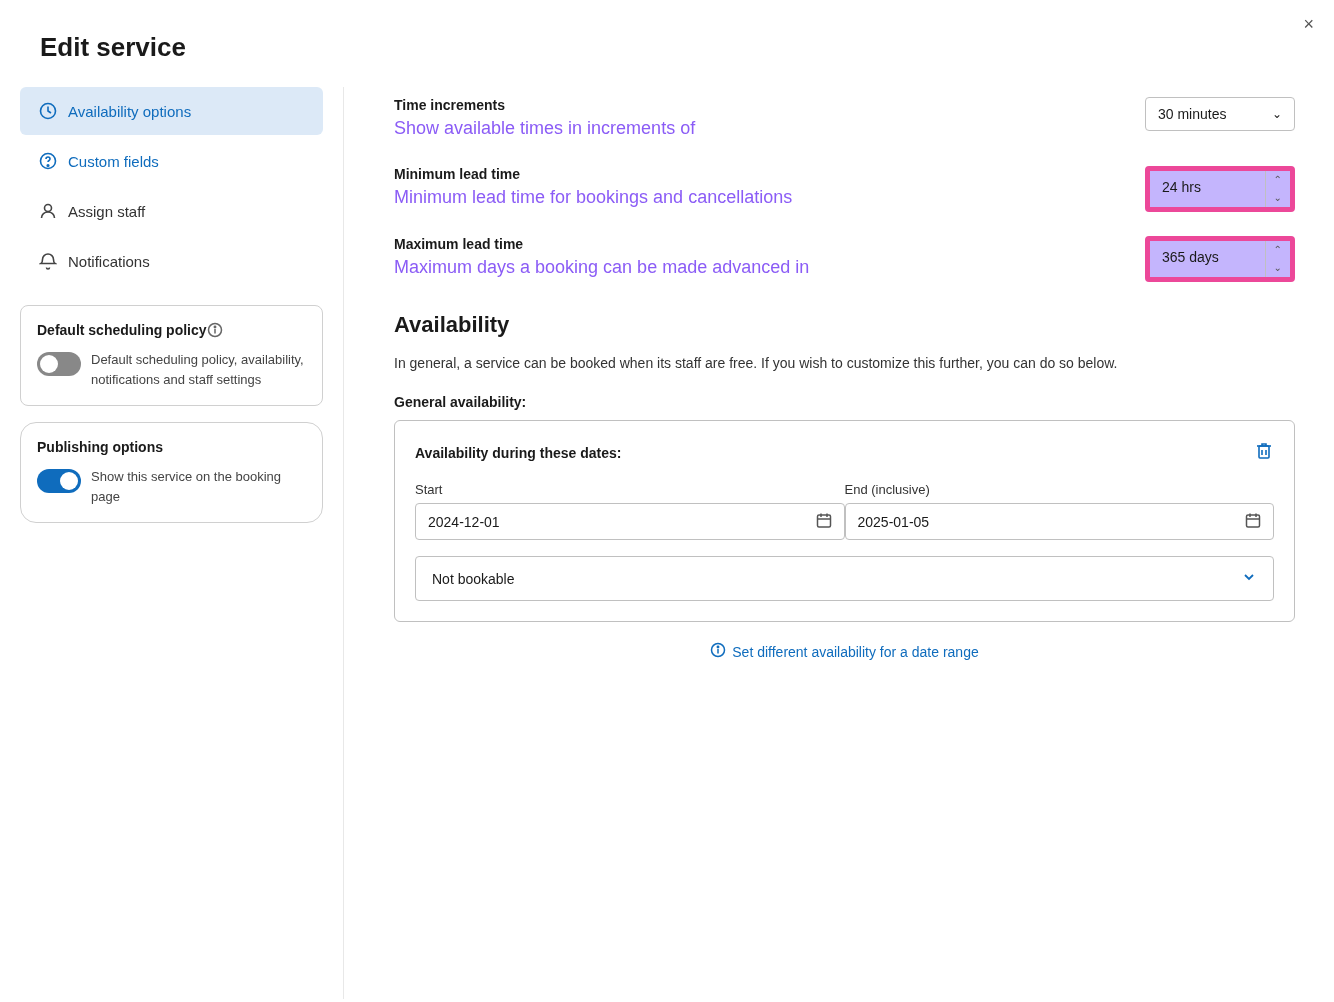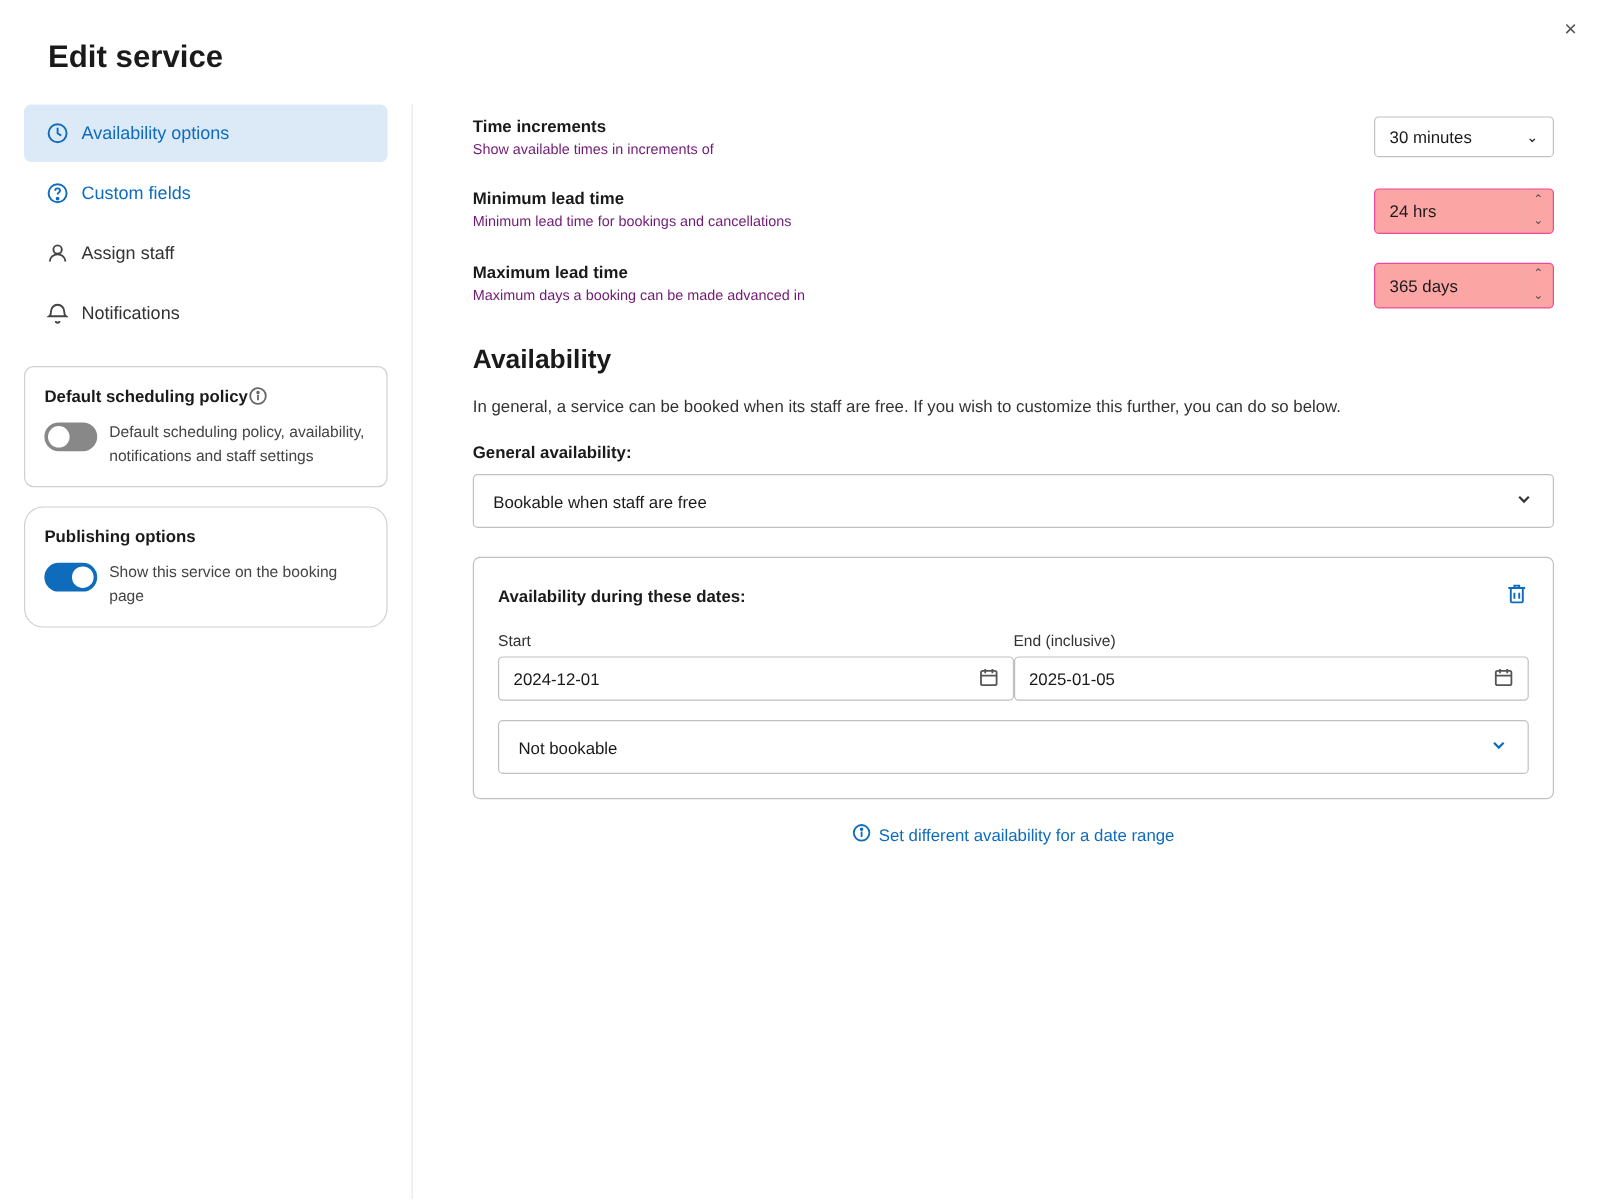--- a/index.html
+++ b/index.html
@@ -171,22 +171,22 @@
     }
 
     .field-group-title {
       font-size: 14px;
       font-weight: 600;
       color: #1a1a1a;
       margin-bottom: 2px;
     }
 
     .field-group-desc {
-      font-size: 12px;
-      color: #701a75;
+      font-size: 18px;
+      color: #8b5cf6;
       line-height: 1.5;
     }
 
     .inline-row {
       display: flex;
       align-items: flex-start;
       justify-content: space-between;
       margin-bottom: 24px;
     }
 
@@ -204,25 +204,25 @@
       align-items: center;
       justify-content: space-between;
       gap: 8px;
       cursor: pointer;
       font-size: 14px;
       color: #1a1a1a;
     }
 
     .spinner-btn {
       min-width: 150px;
-      border: 1px solid #ec4899;
+      border: 5px solid #ec4899;
       border-radius: 4px;
-      background: #fca5a5;
-      display: flex;
-      align-items: center;
+      background: #c4b5fd;
+      display: flex;
+      align-items: flex-start;
       justify-content: space-between;
       font-size: 14px;
       color: #1a1a1a;
       overflow: hidden;
     }
 
     .spinner-value {
       padding: 8px 12px;
       flex: 1;
     }
@@ -486,28 +486,20 @@
           <button class="spinner-arrow">⌄</button>
         </div>
       </div>
     </div>
 
     <h2 class="section-heading">Availability</h2>
     <p class="section-desc">In general, a service can be booked when its staff are free. If you wish to customize this further, you can do so below.</p>
 
     <div class="general-avail-label">General availability:</div>
 
-    <div class="big-dropdown">
-      <span>Bookable when staff are free</span>
-      <span>
-        <svg width="16" height="16" viewBox="0 0 16 16" fill="none" stroke="#333" stroke-width="1.8">
-          <polyline points="4,6 8,10 12,6"></polyline>
-        </svg>
-      </span>
-    </div>
 
     <div class="avail-card">
       <div class="avail-card-header">
         <span class="avail-card-title">Availability during these dates:</span>
         <button class="trash-btn">
           <svg width="20" height="20" viewBox="0 0 20 20" fill="none" stroke="#0f6cbd" stroke-width="1.6">
             <polyline points="3,5 17,5"></polyline>
             <path d="M8 5V3h4v2"></path>
             <rect x="5" y="5" width="10" height="12" rx="1"></rect>
             <line x1="8" y1="9" x2="8" y2="14"></line>

